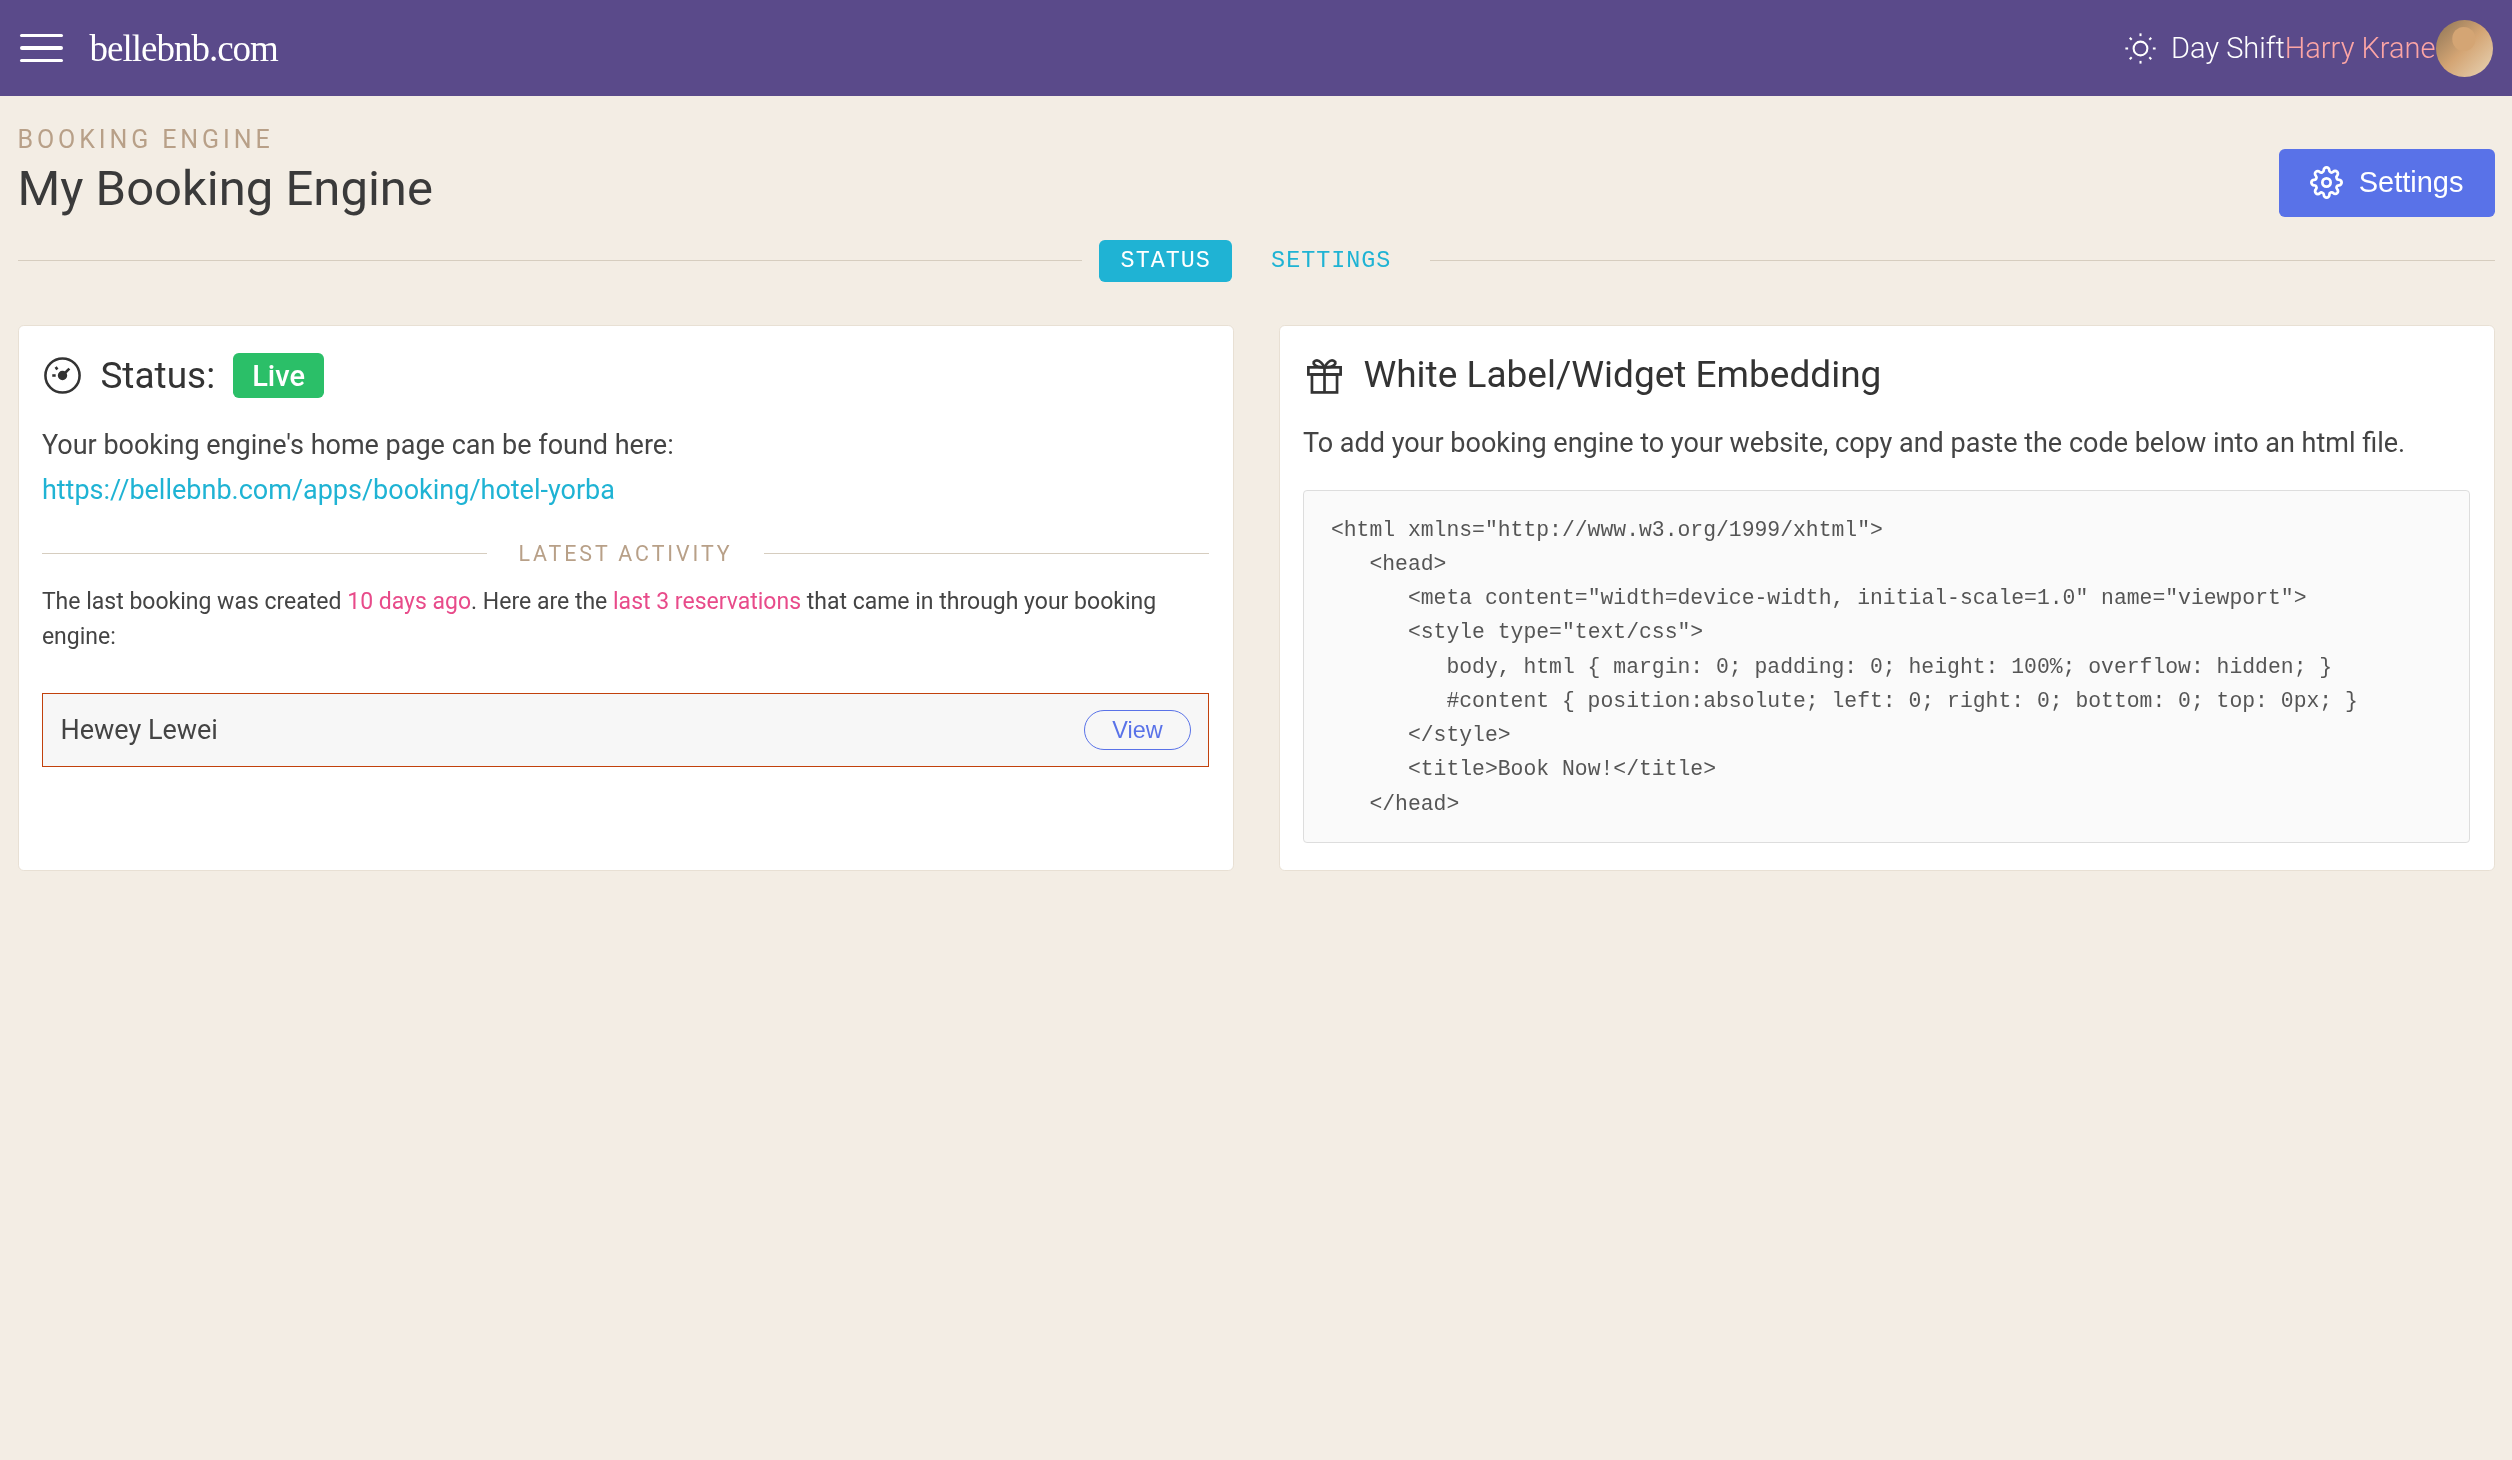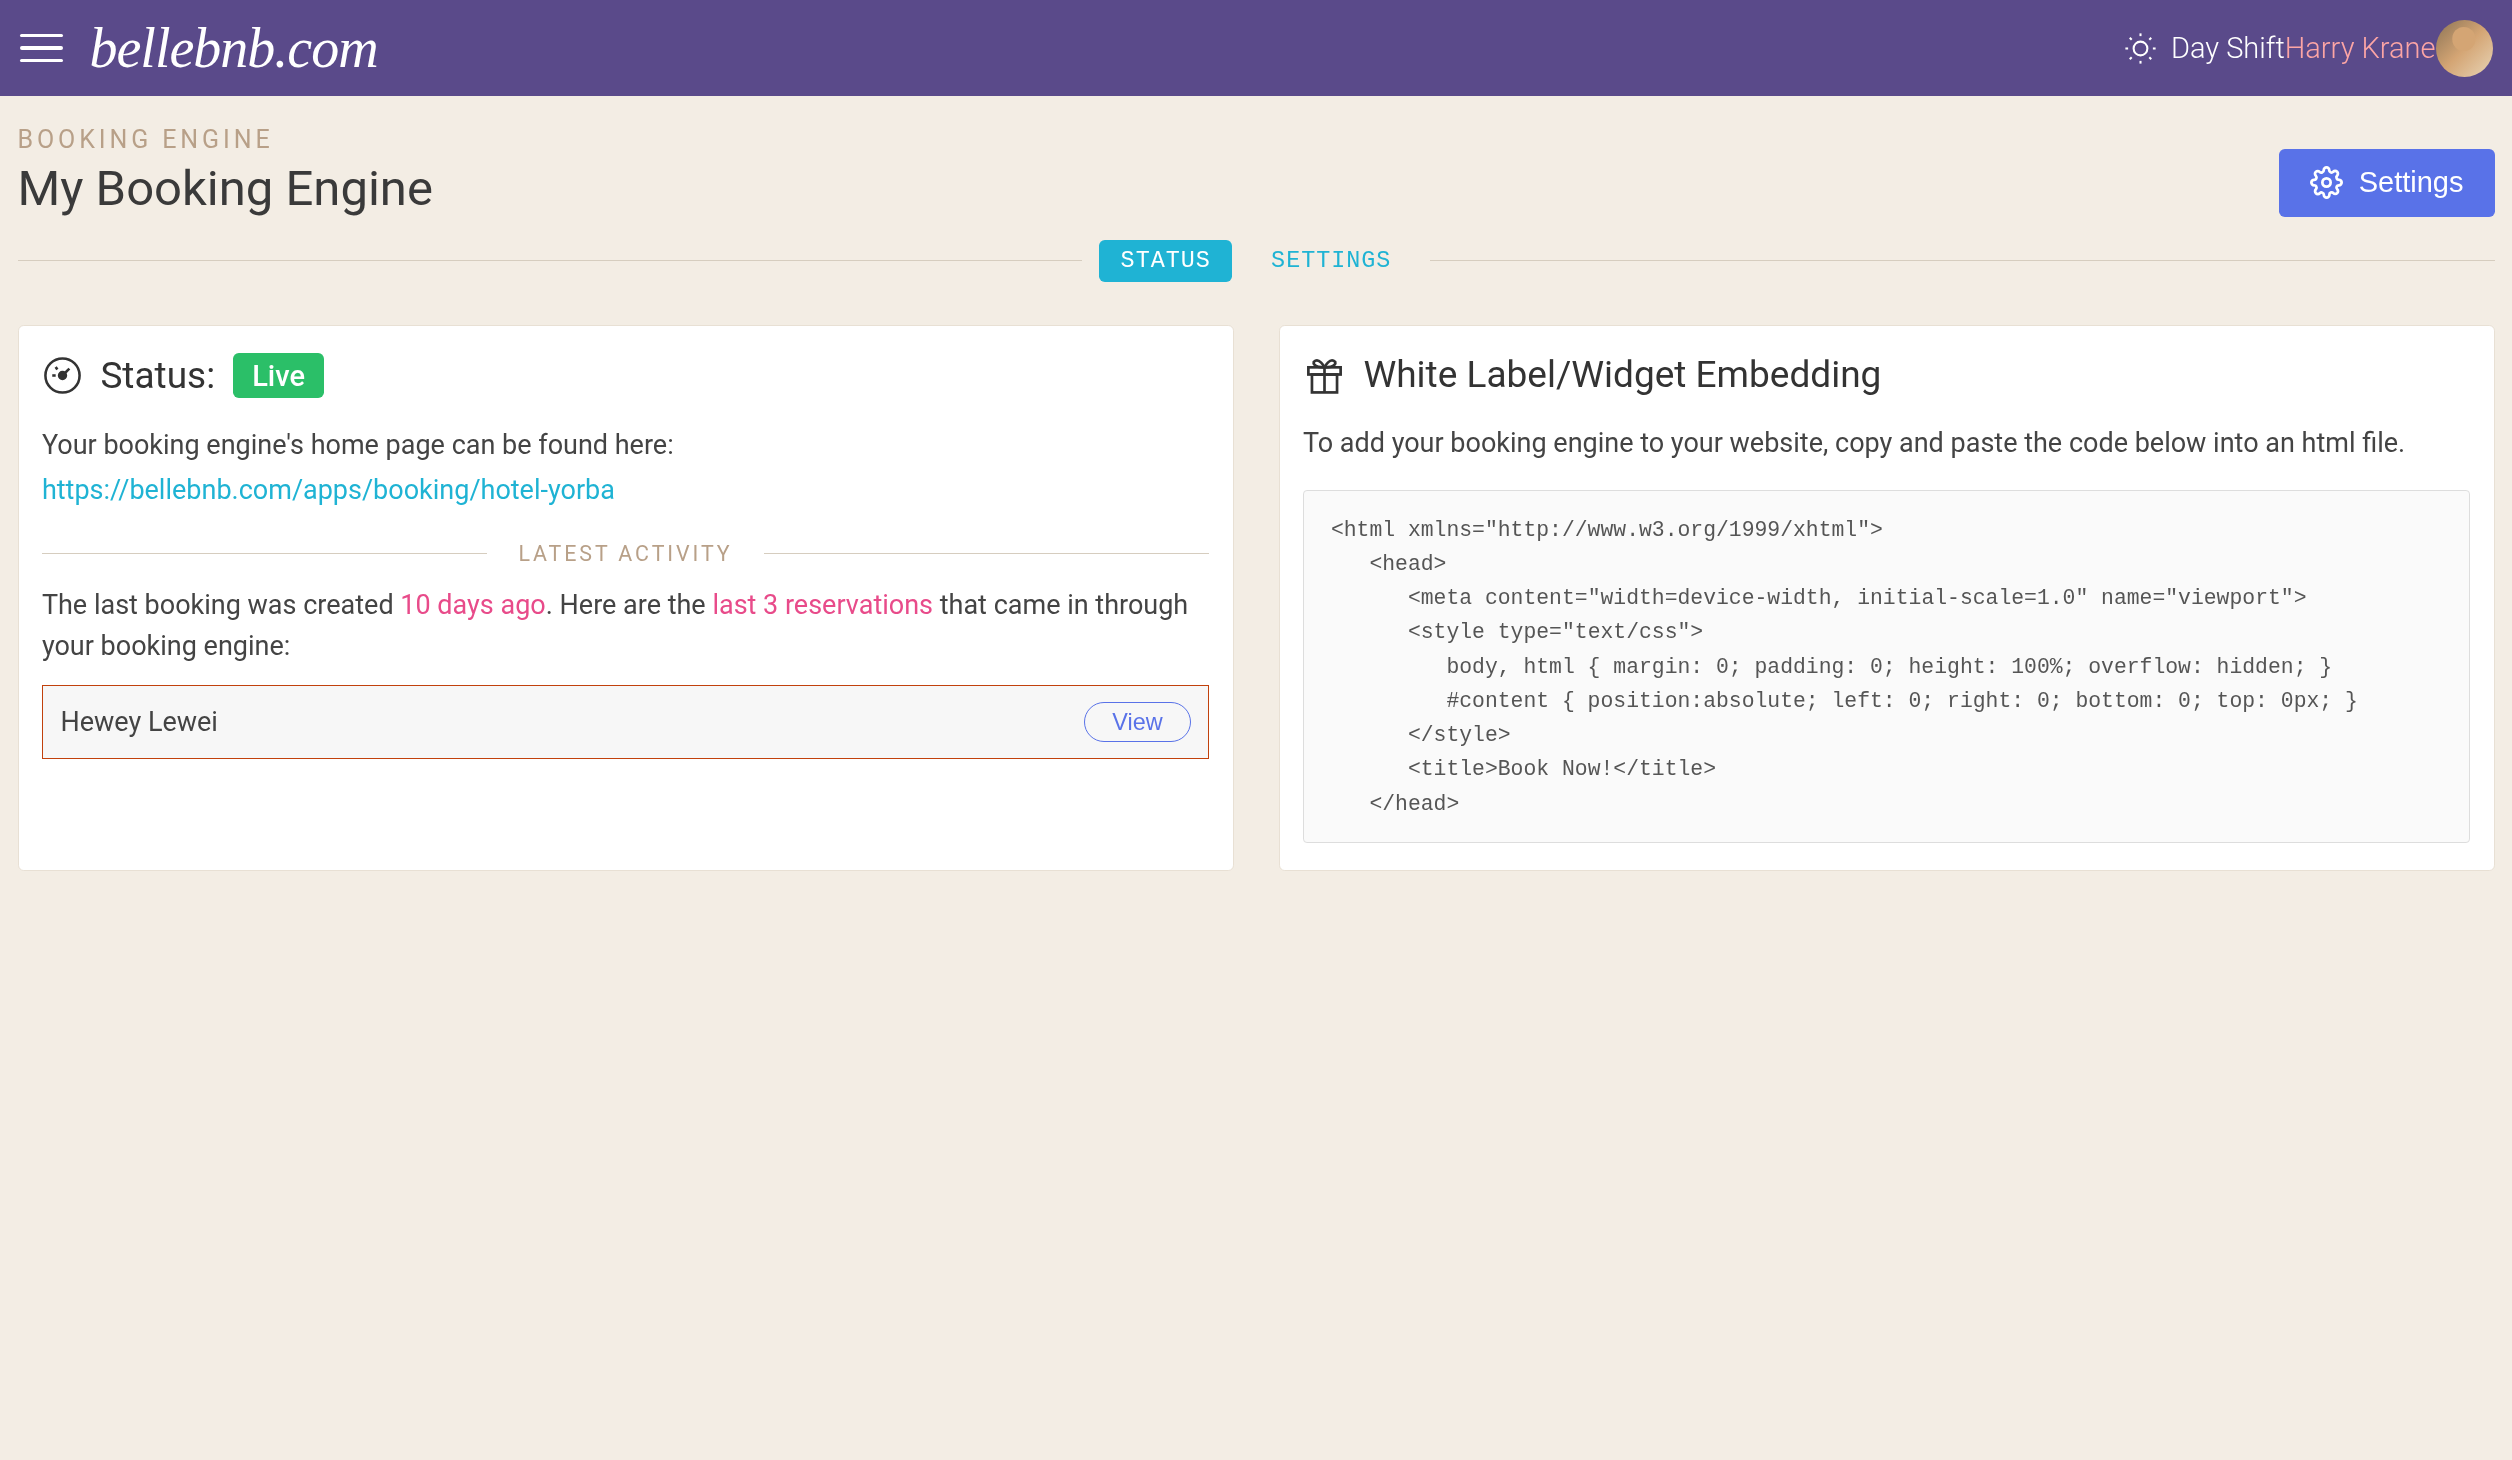--- a/index.html
+++ b/index.html
@@ -36,23 +36,22 @@
       cursor: pointer;
     }
     .hamburger span {
       display: block;
       height: 3.9px;
       background-color: #fff;
       border-radius: 1.9px;
     }
     .logo {
       color: #fff;
-      font-size: 56px;
-      font-weight: 400;
-      font-style: italic;
+      font-size: 37px;
+      font-weight: 400;
       font-family: "Brush Script MT", cursive;
       letter-spacing: -1px;
     }
     .navbar-right {
       display: flex;
       align-items: center;
     }
     .day-shift {
       display: flex;
       align-items: center;
@@ -232,24 +231,24 @@
       background-color: #d6cdbf;
     }
     .activity-label {
       padding: 0 19.5px;
       color: #b8a088;
       font-size: 21.4px;
       letter-spacing: 2.9px;
       font-weight: 400;
     }
     .activity-text {
-      font-size: 27px;
+      font-size: 23px;
       color: #444;
       line-height: 1.5;
-      margin-bottom: 19px;
+      margin-bottom: 39px;
     }
     .highlight-pink {
       color: #e84b8a;
     }
     
     
     .reservation-row {
       background-color: #f7f7f7;
       border: 1px solid #c2410c;
       padding: 15.6px 17.5px;

